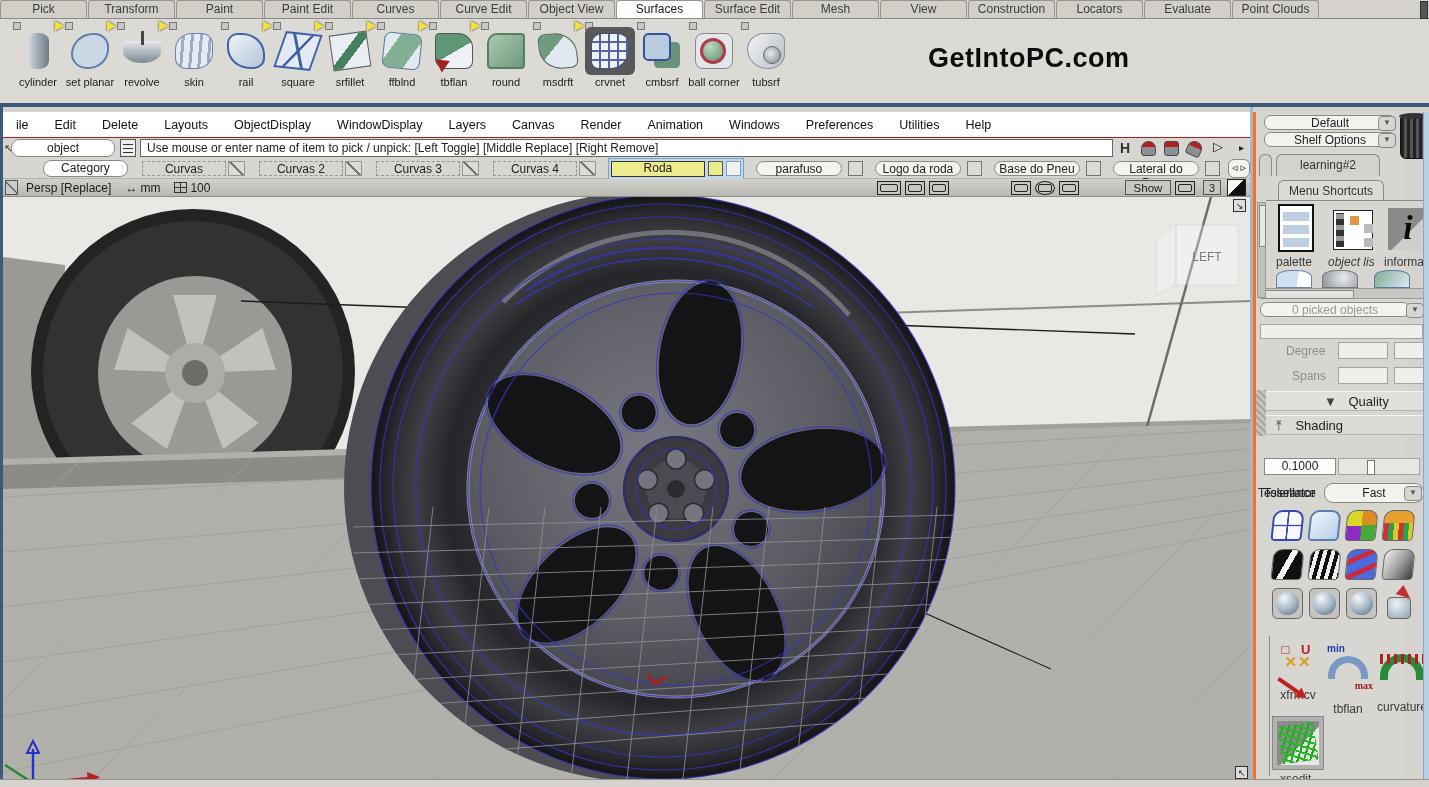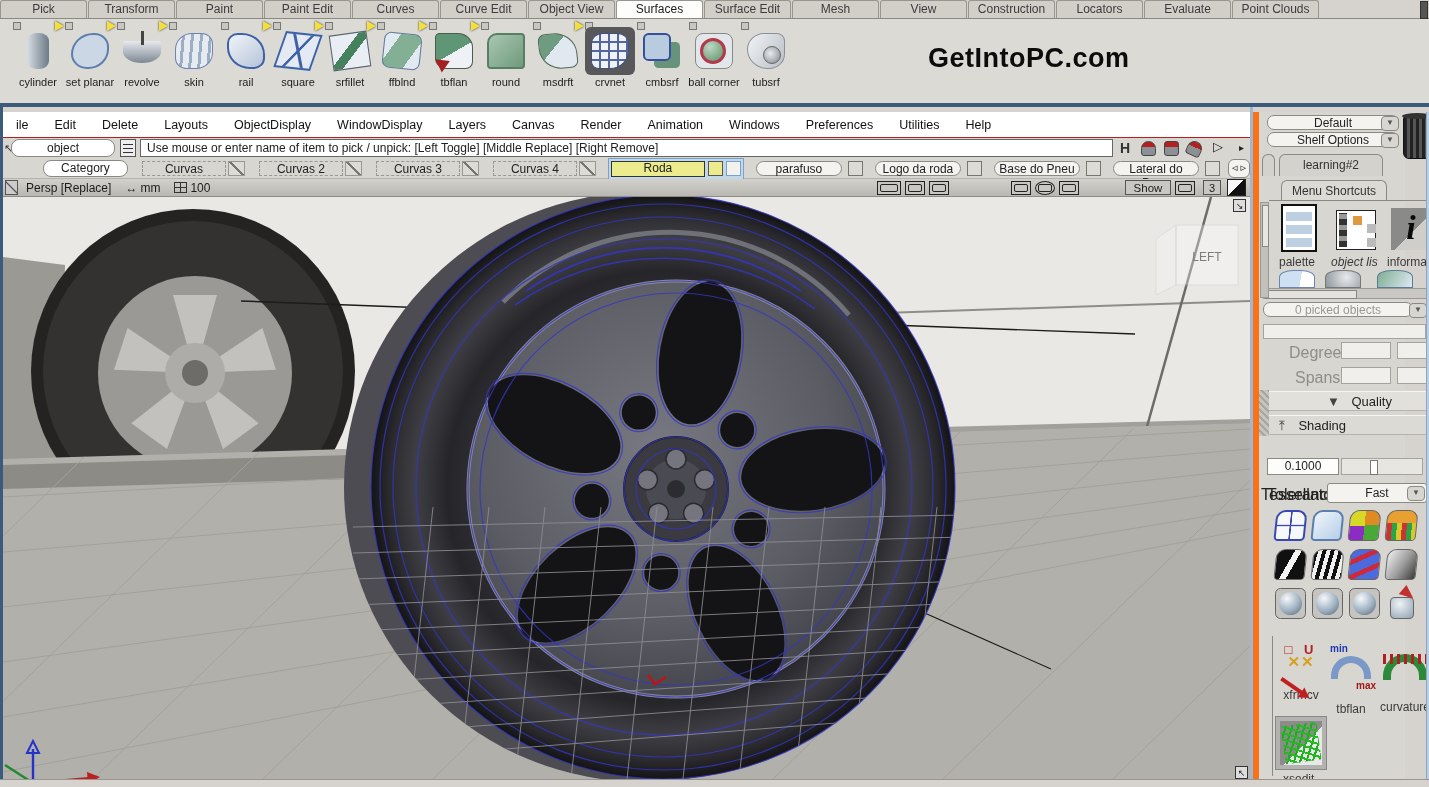--- a/index.html
+++ b/index.html
@@ -79,38 +79,38 @@
   .vh-ic{width:20px;height:14px;border:1px solid #222;background:#c9c7c2;margin-left:4px;box-sizing:border-box;position:relative;}
   .vh-ic::after{content:"";position:absolute;inset:2px;border:1px solid #222;border-radius:2px;}
   .show-btn{margin-left:46px;width:46px;height:15px;background:#c9c7c2;border:1px solid #555;text-align:center;line-height:14px;font-size:11.5px;box-sizing:border-box;}
   .n3-btn{width:18px;height:15px;border:1px solid #555;background:#c9c7c2;text-align:center;line-height:14px;font-size:11px;margin-left:8px;box-sizing:border-box;}
   .shade-sq{width:17px;height:15px;border:1px solid #222;margin-left:6px;background:linear-gradient(135deg,#f8f8f8 48%,#111 48%);}
   .grid-ic{width:13px;height:11px;margin:0 3px 0 14px;background:repeating-linear-gradient(0deg,#333 0 1px,transparent 1px 5px),repeating-linear-gradient(90deg,#333 0 1px,transparent 1px 6px);}
   
   .viewport{left:3px;top:197px;width:1247px;height:582px;background:#b6b4b0;overflow:hidden;}
   .vp-resize{width:13px;height:13px;border:1px solid #333;background:#ddd;font-size:9px;line-height:12px;text-align:center;color:#222;box-sizing:border-box;}
   
-  .panel{left:1253px;top:112px;width:152px;height:675px;background:#d8d6d1;box-sizing:border-box;border-left:6px solid #f97316;}
+  .panel{left:1253px;top:112px;width:152px;height:675px;background:#d8d6d1;box-sizing:border-box;border-left:3px solid #f97316;}
   .panel .drop2{position:absolute;background:#f4f3f0;border:1px solid #8a8984;border-radius:7px;font-size:12px;text-align:center;height:15px;line-height:14px;box-sizing:border-box;}
   .drop-arrow{position:absolute;width:16px;height:13px;background:#d8d6d1;border:1px solid #8a8984;border-radius:4px;font-size:8px;line-height:12px;text-align:center;color:#555;}
   .trash{left:144px;top:3px;width:26px;height:42px;background:repeating-linear-gradient(90deg,#222 0 3px,#555 3px 6px);border-radius:4px 4px 6px 6px;border:1px solid #111;}
   .trash::before{content:"";position:absolute;left:-2px;top:-3px;right:-2px;height:6px;background:#333;border-radius:50%;}
   .sh-tab{position:absolute;background:#d4d2cd;border:1px solid #8a8984;border-bottom:none;border-radius:6px 6px 0 0;font-size:12px;text-align:center;color:#333;box-sizing:border-box;}
   .icon-lbl{position:absolute;font-size:12px;color:#3a3a3a;white-space:nowrap;}
   .palette-ic{left:22px;top:92px;width:36px;height:48px;border:2px solid #111;background:#fff;box-sizing:border-box;}
   .palette-ic::after{content:"";position:absolute;inset:3px;background:repeating-linear-gradient(0deg,#bcd0e2 0 9px,#fff 9px 13px),repeating-linear-gradient(90deg,transparent 0 12px,#fff 12px 16px);}
   .objlist-ic{left:77px;top:98px;width:40px;height:40px;border:1px solid #222;background:#fff;box-sizing:border-box;}
   .objlist-ic::before{content:"";position:absolute;left:2px;top:2px;width:8px;height:34px;background:repeating-linear-gradient(0deg,#333 0 6px,#999 6px 11px);}
   .objlist-ic::after{content:"";position:absolute;left:16px;top:5px;width:9px;height:9px;background:#e09840;box-shadow:14px 8px 0 #bbb,14px 22px 0 #bbb;}
   .info-ic{left:132px;top:96px;width:40px;height:42px;background:linear-gradient(135deg,#8a8a88 55%,#cfcecb 55%);font-family:"Liberation Serif",serif;font-weight:bold;font-style:italic;font-size:34px;line-height:40px;text-align:center;color:#0a0a0a;}
   .hscroll{left:4px;top:176px;width:166px;height:11px;background:#cac8c3;border:1px solid #999;box-sizing:border-box;}
   .hscroll::after{content:"";position:absolute;left:1px;top:1px;width:90px;height:7px;background:#e4e2dd;border:1px solid #888;}
   .picked{left:4px;top:190px;width:150px;height:17px;line-height:15px;color:#9a9890;}
   .field{position:absolute;background:#f1efeb;border:1px solid #a5a39e;box-sizing:border-box;}
-  .lab{position:absolute;font-size:16px;color:#8f8d88;}
+  .lab{position:absolute;font-size:12px;color:#8f8d88;}
   .sec-bar{position:absolute;left:10px;width:160px;height:20px;background:#e2e0db;border-top:1px solid #f6f5f2;border-bottom:1px solid #b5b3ae;font-size:13px;color:#222;line-height:19px;box-sizing:border-box;}
   .hatch{position:absolute;left:0;width:10px;background:repeating-linear-gradient(45deg,#c6c4bf 0 3px,#a8a6a1 3px 5px);}
   .tol-input{left:8px;top:346px;width:72px;height:17px;background:#fdfdfb;border:1px solid #8a8984;font-size:12px;text-align:center;line-height:15px;box-sizing:border-box;}
   .tol-slider{left:82px;top:346px;width:82px;height:17px;background:#e8e6e1;border:1px solid #a5a39e;box-sizing:border-box;}
   .tol-handle{position:absolute;left:28px;top:1px;width:6px;height:13px;background:#fdfdfb;border:1px solid #777;}
   .grid12{left:14px;top:396px;width:156px;display:flex;flex-wrap:wrap;}
   .g12{width:31px;height:31px;margin:2px 4px 6px 2px;border-radius:30% 30% 14% 14%;border:1px solid #666;box-sizing:border-box;position:relative;transform:skewX(-6deg);}
   .g12[data-glyph="g1"]{background:#f6f8fa;background-image:linear-gradient(0deg,transparent 46%,#3948b0 48%,#3948b0 52%,transparent 54%),linear-gradient(90deg,transparent 46%,#3948b0 48%,#3948b0 52%,transparent 54%);border:2px solid #3948b0;}
   .g12[data-glyph="g2"]{background:linear-gradient(135deg,#eff5fb,#b7cfe8);border:2px solid #5a7fb0;}
   .g12[data-glyph="g3"]{background:conic-gradient(#e08a22 0 25%,#48a838 0 50%,#8c2cc4 0 75%,#d8d828 0);}
@@ -125,21 +125,21 @@
   .g12[data-glyph="spray"]::after{content:"";position:absolute;left:4px;bottom:0;width:22px;height:20px;border-radius:20%;background:radial-gradient(circle at 40% 30%,#eef2f5,#8fa2b2);border:1px solid #666;}
   .g12[data-glyph="spray"]::before{content:"";position:absolute;right:2px;top:0px;width:0;height:0;border-top:6px solid transparent;border-left:14px solid #c23030;border-bottom:6px solid transparent;transform:rotate(40deg);z-index:2;}
   .tool2{position:absolute;width:48px;text-align:center;font-size:12px;color:#3a3a3a;}
   .xfrm-ic{height:46px;position:relative;font-weight:bold;}
   .xfrm-ic .r1{color:#b02020;font-size:13px;letter-spacing:4px;}
   .xfrm-ic .r2{color:#d8a020;font-size:15px;letter-spacing:1px;line-height:10px;}
   .xfrm-ic .arr{position:absolute;left:2px;bottom:0;width:26px;height:4px;background:#c02020;transform:rotate(35deg);}
   .xfrm-ic .arr::after{content:"";position:absolute;right:-8px;top:-4px;border-left:10px solid #c02020;border-top:6px solid transparent;border-bottom:6px solid transparent;}
   .gauge{width:40px;height:23px;margin:14px auto 0;border:7px solid #7a98c8;border-bottom:none;border-radius:40px 40px 0 0;position:relative;box-sizing:border-box;}
   .gauge .min{position:absolute;left:-8px;top:-20px;color:#1b3ab0;font-size:10px;font-weight:bold;}
-  .gauge .max{position:absolute;right:-12px;bottom:-12px;color:#a01818;font-size:10px;font-weight:bold;}
+  .gauge .max{position:absolute;right:-12px;bottom:-12px;color:#a01818;font-size:10px;font-weight:bold;font-family:Liberation Serif, serif;}
   .arch{width:44px;height:26px;margin:12px auto 0;border:8px solid #2a8a3a;border-bottom:none;border-radius:44px 44px 0 0;box-sizing:border-box;background:transparent;position:relative;}
   .arch::after{content:"";position:absolute;left:-8px;top:-8px;right:-8px;height:10px;background:repeating-linear-gradient(90deg,#b02020 0 3px,transparent 3px 7px);}
   .xsedit-box{left:16px;top:604px;width:52px;height:54px;background:#b4b2b0;border:1px solid #888;box-sizing:border-box;}
   .xsedit-ic{position:absolute;inset:4px;background:linear-gradient(135deg,#8c8c8a 55%,#e8e8e6 55%);}
   .xsedit-ic::after{content:"";position:absolute;inset:3px;background:repeating-linear-gradient(25deg,transparent 0 4px,#22bb22 4px 6px),repeating-linear-gradient(115deg,transparent 0 4px,#1faa1f 4px 6px);transform:rotate(-8deg);}
   .panel-vscroll{left:1px;top:90px;width:9px;height:96px;background:#c2c0bb;border:1px solid #999;box-sizing:border-box;}
   .panel-vscroll::after{content:"";position:absolute;left:1px;top:2px;width:5px;height:40px;background:#e8e6e1;border:1px solid #888;}
   .panel-redge{left:167px;top:0;width:9px;height:675px;background:#b9cfe4;border-left:1px solid #8aa6c4;}
   
   .statusbar{left:0;top:779px;width:1429px;height:8px;background:#d6d3ce;border-top:1px solid #97958f;box-sizing:border-box;}
@@ -621,21 +621,21 @@
     <span style="margin-left:10px;">Shading</span>
   </div>
 
   <div class="lab" style="left:8px;top:330px;color:#222;margin-top:44px;">Tolerance</div>
   <div class="tol-input a">0.1000</div>
   <div class="tol-slider a">
       <div class="tol-handle"></div>
     </div>
 
   <div class="lab" style="left:2px;top:374px;color:#222;">Tessellator</div>
-  <div class="drop2" style="left:68px;top:371px;width:100px;height:20px;line-height:19px;border-radius:3px;">Fast</div>
+  <div class="drop2" style="left:68px;top:371px;width:100px;height:20px;line-height:19px;border-radius:9px;">Fast</div>
   <div class="drop-arrow" style="left:148px;top:374px;">▼</div>
 
   <div class="grid12 a">
 
   <div class="g12" data-glyph="g1"></div>
       <div class="g12" data-glyph="g2"></div>
       <div class="g12" data-glyph="g3"></div>
       <div class="g12" data-glyph="g4"></div>
       <div class="g12" data-glyph="g5"></div>
       <div class="g12" data-glyph="g6"></div>

